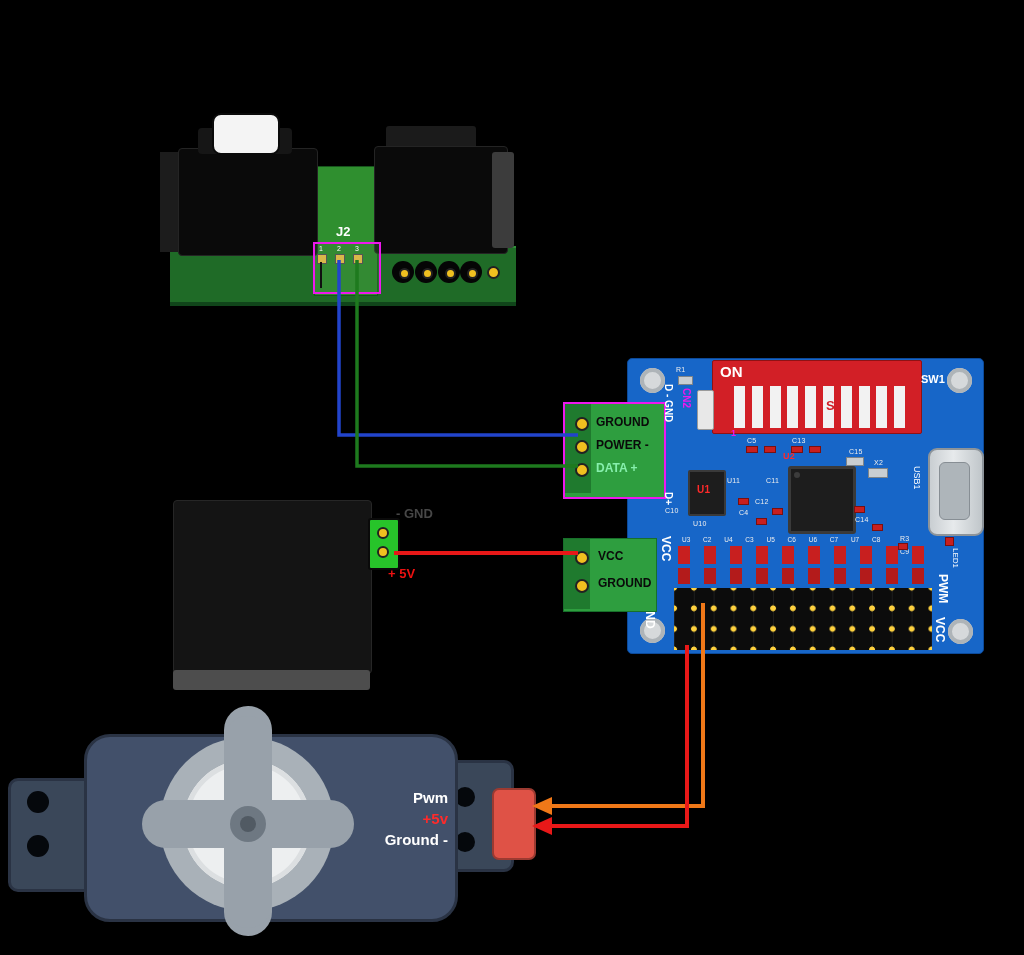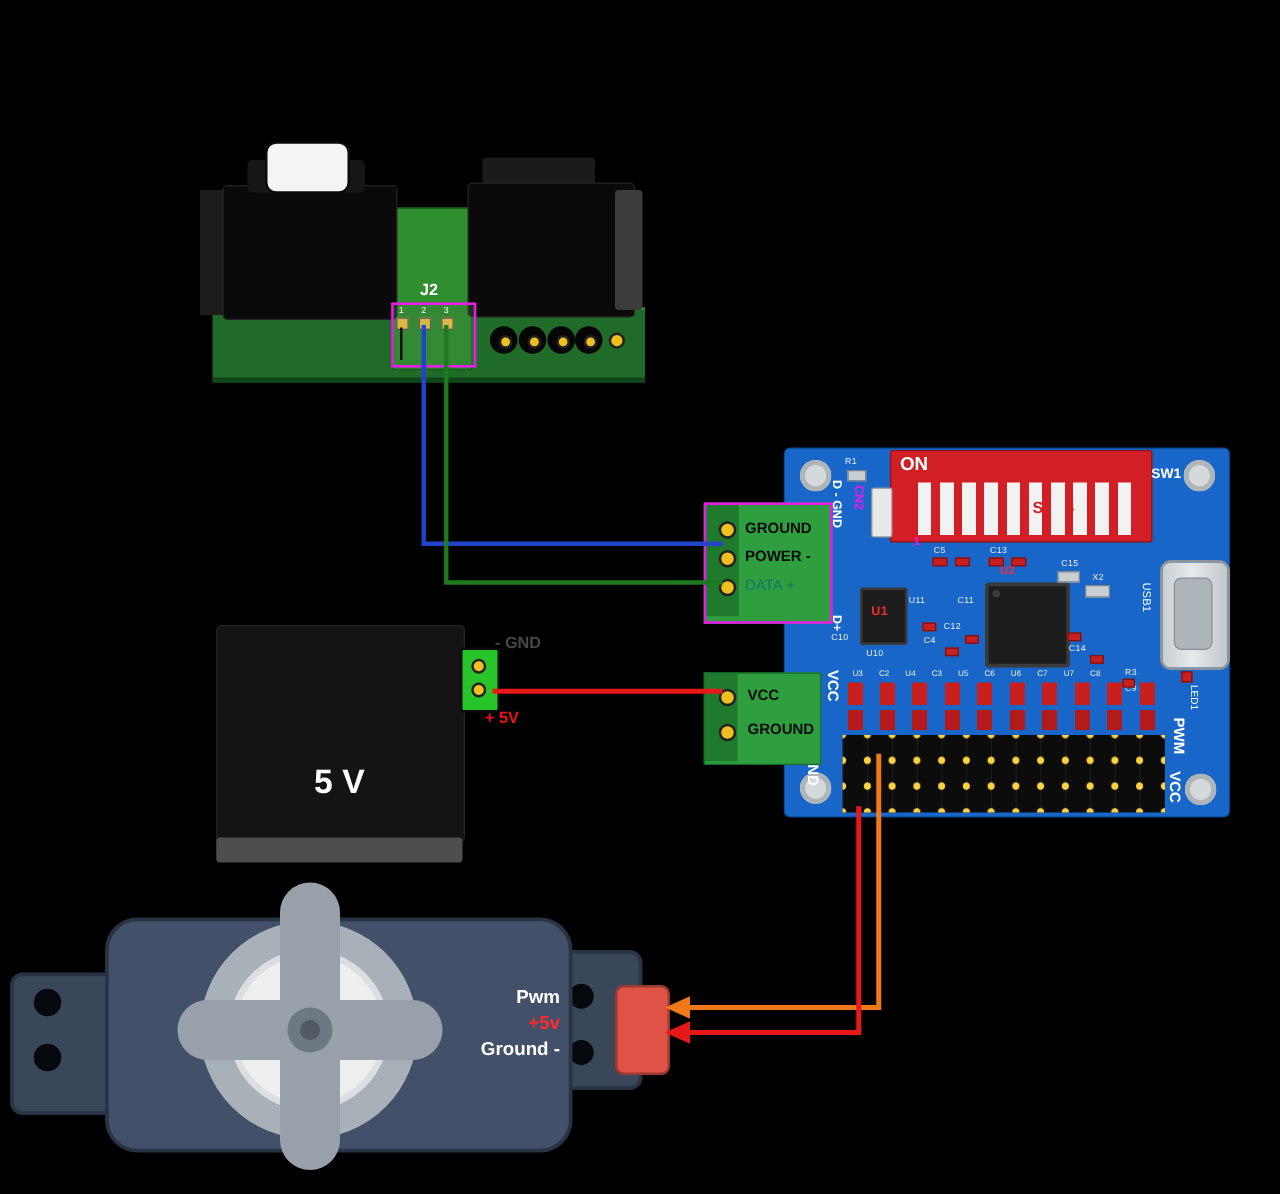--- a/index.html
+++ b/index.html
@@ -53,21 +53,20 @@
     <div class="lbl" style="left:355px;top:245px;color:#fff;font-size:7px;">3</div>
     <div class="abs" style="left:317px;top:254px;width:8px;height:8px;background:#d9b84a;border:1px solid #555;"></div>
     <div class="abs" style="left:335px;top:254px;width:8px;height:8px;background:#d9b84a;border:1px solid #555;"></div>
     <div class="abs" style="left:353px;top:254px;width:8px;height:8px;background:#d9b84a;border:1px solid #555;"></div>
     <div class="abs" style="left:320px;top:262px;width:2px;height:26px;background:#101010;"></div>
   </div>
 
   <div class="abs" style="left:0;top:0;width:1024px;height:955px;pointer-events:none;">
     <div class="abs" style="left:173px;top:500px;width:197px;height:172px;background:#141414;border:1px solid #262626;border-radius:4px;"></div>
     <div class="abs" style="left:173px;top:670px;width:197px;height:20px;background:#4d4d4d;border-radius:3px;"></div>
-    <div class="lbl" style="left:173px;top:610px;width:197px;text-align:center;color:#fff;font-size:27px;font-weight:bold;">5 V</div>
     <div class="abs" style="left:368px;top:518px;width:28px;height:48px;background:#27c42a;border:2px solid #0a0a0a;border-radius:3px;"></div>
     <div class="goldpin" style="left:377px;top:527px;width:8px;height:8px;"></div>
     <div class="goldpin" style="left:377px;top:546px;width:8px;height:8px;"></div>
     <div class="lbl" style="left:396px;top:506px;color:#474747;font-size:13px;font-weight:bold;">- GND</div>
     <div class="lbl" style="left:388px;top:566px;color:#ee1111;font-size:13px;font-weight:bold;">+ 5V</div>
   </div>
 
   <div class="abs" style="left:0;top:0;width:1024px;height:769px;pointer-events:none;">
     <div class="abs" style="left:627px;top:358px;width:355px;height:294px;background:#1766c8;border:1px solid #0c4a9a;border-radius:5px;"></div>
 
@@ -86,21 +85,21 @@
     <div class="abs" style="left:697px;top:390px;width:15px;height:38px;background:#e8e8e8;border:1px solid #9a9a9a;border-radius:2px;"></div>
     <div class="lbl v" style="left:681px;top:388px;height:44px;color:#ee18ee;font-size:10px;font-weight:bold;">CN2</div>
 
     <div class="abs" style="left:563px;top:402px;width:99px;height:93px;background:#2e9e3f;border:2px solid #ee18ee;"></div>
     <div class="abs" style="left:565px;top:404px;width:26px;height:89px;background:#1f7a2e;"></div>
     <div class="goldpin" style="left:575px;top:417px;width:10px;height:10px;"></div>
     <div class="goldpin" style="left:575px;top:440px;width:10px;height:10px;"></div>
     <div class="goldpin" style="left:575px;top:463px;width:10px;height:10px;"></div>
     <div class="lbl" style="left:596px;top:415px;color:#0a0a0a;font-size:12px;font-weight:bold;">GROUND</div>
     <div class="lbl" style="left:596px;top:438px;color:#0a0a0a;font-size:12px;font-weight:bold;">POWER -</div>
-    <div class="lbl" style="left:596px;top:461px;color:#0f766e;font-size:12px;font-weight:normal;">DATA +</div>
+    <div class="lbl" style="left:596px;top:461px;color:#86efac;font-size:12px;font-weight:bold;">DATA +</div>
 
     <div class="lbl v" style="left:663px;top:384px;height:76px;color:#fff;font-size:10px;font-weight:bold;">D - GND</div>
     <div class="lbl v" style="left:663px;top:492px;height:28px;color:#fff;font-size:10px;font-weight:bold;">D+</div>
     <div class="lbl v" style="left:659px;top:536px;height:54px;color:#fff;font-size:12px;font-weight:bold;">VCC</div>
     <div class="lbl v" style="left:643px;top:602px;height:50px;color:#fff;font-size:12px;font-weight:bold;">GND</div>
     <div class="lbl v" style="left:936px;top:574px;height:44px;color:#fff;font-size:12px;font-weight:bold;">PWM</div>
     <div class="lbl v" style="left:933px;top:617px;height:40px;color:#fff;font-size:12px;font-weight:bold;">VCC</div>
     <div class="lbl v" style="left:912px;top:466px;height:42px;color:#fff;font-size:9px;">USB1</div>
     <div class="lbl v" style="left:951px;top:548px;height:38px;color:#fff;font-size:8px;">LED1</div>
 
@@ -116,21 +115,21 @@
 
     <div class="abs" style="left:788px;top:466px;width:62px;height:62px;background:#1d1d1d;border:3px solid #3a3a3a;border-radius:3px;"></div>
     <div class="abs" style="left:794px;top:472px;width:6px;height:6px;border-radius:50%;background:#3c3c3c;"></div>
     <div class="abs" style="left:688px;top:470px;width:34px;height:42px;background:#1d1d1d;border:2px solid #3a3a3a;border-radius:2px;"></div>
 
     <span class="silk" style="left:676px;top:366px;">R1</span>
     <span class="silk" style="left:747px;top:437px;">C5</span>
     <span class="silk" style="left:792px;top:437px;">C13</span>
     <span class="silk" style="left:849px;top:448px;">C15</span>
     <span class="silk" style="left:874px;top:459px;">X2</span>
-    <span class="silk silk-red" style="left:800px;top:451px;font-size:9px;">U2</span>
+    <span class="silk silk-red" style="left:783px;top:451px;font-size:9px;">U2</span>
     <span class="silk silk-red" style="left:697px;top:484px;font-size:10px;">U1</span>
     <span class="silk" style="left:727px;top:477px;">U11</span>
     <span class="silk" style="left:739px;top:509px;">C4</span>
     <span class="silk" style="left:755px;top:498px;">C12</span>
     <span class="silk" style="left:693px;top:520px;">U10</span>
     <span class="silk" style="left:665px;top:507px;">C10</span>
     <span class="silk" style="left:766px;top:477px;">C11</span>
     <span class="silk" style="left:855px;top:516px;">C14</span>
     <span class="silk" style="left:900px;top:535px;">R3</span>
     <span class="silk" style="left:900px;top:548px;">C9</span>

